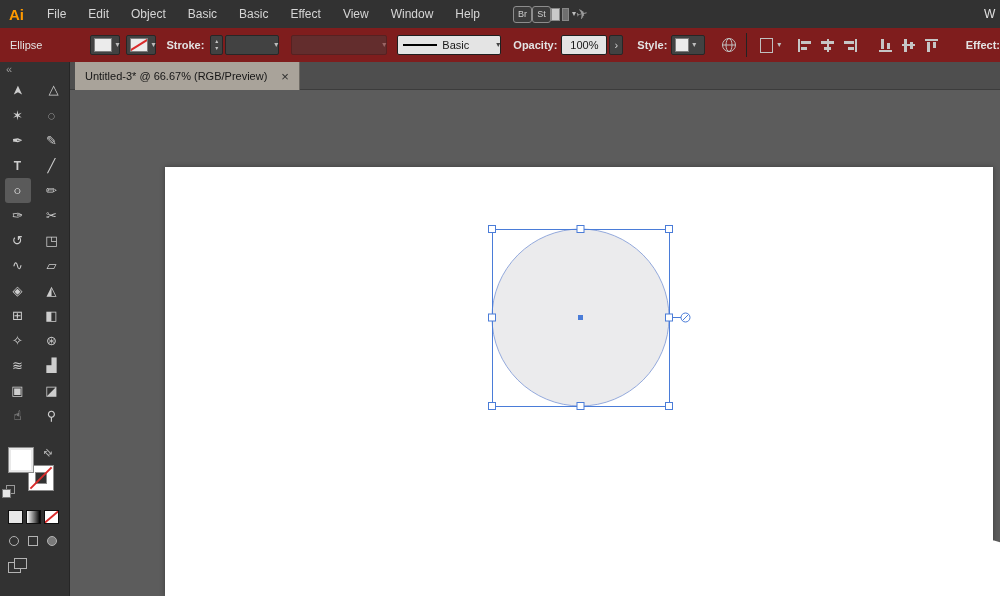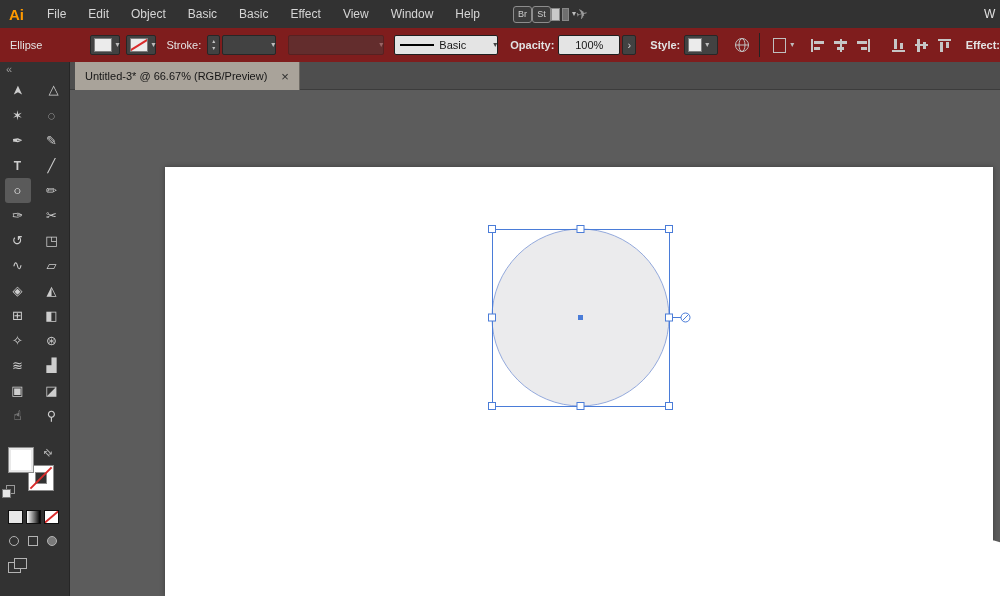--- a/index.html
+++ b/index.html
@@ -161,21 +161,21 @@
   <div class="ctl" style="margin-left:48px;" data-name="fill-color-dropdown">
     <span class="swatch" data-name="fill-swatch"></span>
     <span class="caret" data-name="chevron-down-icon">▾</span>
   </div>
 
   <div class="ctl" style="margin-left:6px;" data-name="stroke-color-dropdown">
     <span class="swatch none-slash" data-name="stroke-none-swatch"></span>
     <span class="caret" data-name="chevron-down-icon">▾</span>
   </div>
 
-  <span class="cb-label" style="margin-left:10px;font-weight:normal;" data-name="stroke-label">Stroke:</span>
+  <span class="cb-label" style="margin-left:10px;font-weight:bold;" data-name="stroke-label">Stroke:</span>
 
   <div class="stepper" style="margin-left:6px;" data-name="stroke-weight-stepper">
     <span data-name="stepper-up-icon">▴</span>
     <span data-name="stepper-down-icon">▾</span>
   </div>
 
   <div class="ctl" style="margin-left:2px;width:54px;justify-content:flex-end;" data-name="stroke-weight-dropdown">
     <span class="caret" data-name="chevron-down-icon">▾</span>
   </div>
 
@@ -184,21 +184,21 @@
   </div>
 
   <div class="ctl ctl-light" style="margin-left:10px;width:104px;" data-name="stroke-style-dropdown">
     <span class="stroke-line" data-name="stroke-style-line"></span>
     <span data-name="stroke-style-value">Basic</span>
     <span class="caret" style="margin-left:auto;" data-name="chevron-down-icon">▾</span>
   </div>
 
   <span class="cb-label" style="margin-left:12px;font-weight:bold;" data-name="opacity-label">Opacity:</span>
 
-  <div class="ctl ctl-light" style="margin-left:4px;width:62px;justify-content:center;" data-name="opacity-input">
+  <div class="ctl ctl-light" style="margin-left:4px;width:46px;justify-content:center;" data-name="opacity-input">
     <span data-name="opacity-value">100%</span>
   </div>
   <div class="ctl" style="margin-left:2px;width:14px;justify-content:center;color:#cfcfcf;" data-name="opacity-panel-button">
     <span data-name="chevron-right-icon">›</span>
   </div>
 
   <span class="cb-label" style="margin-left:14px;font-weight:bold;" data-name="style-label">Style:</span>
 
   <div class="ctl" style="margin-left:4px;width:34px;" data-name="graphic-style-dropdown">
     <span class="swatch" style="width:12px;" data-name="style-swatch"></span>

